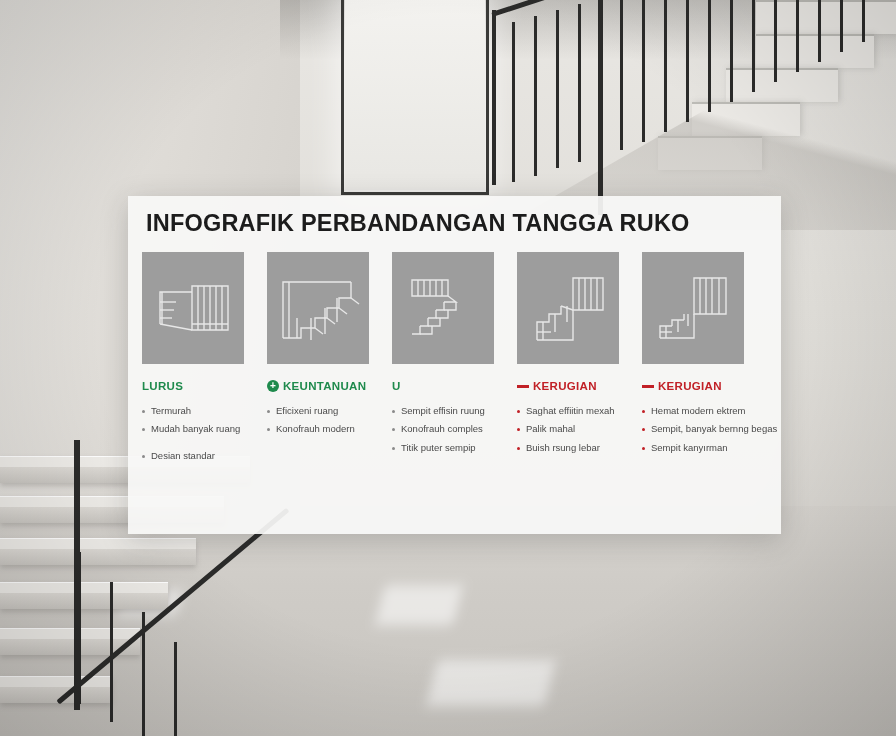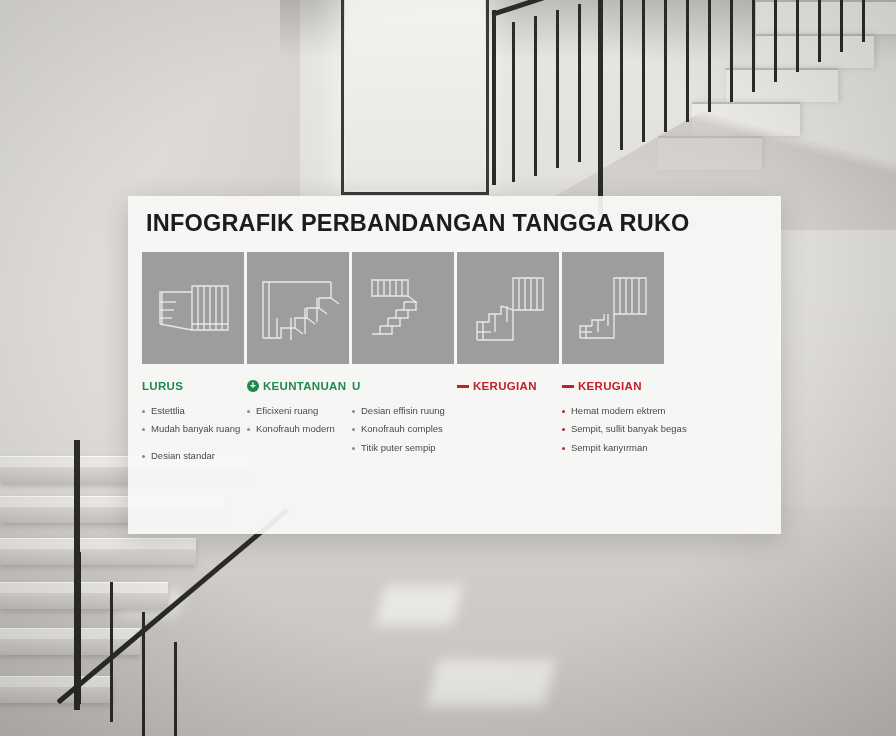--- a/index.html
+++ b/index.html
@@ -157,21 +157,21 @@
     color: #1c1c1c;
     white-space: nowrap;
   }
 
   .columns {
     position: absolute;
     left: 14px;
     top: 56px;
     width: 625px;
     display: flex;
-    gap: 3px;
+    gap: 23px;
   }
 
   .col {
     width: 102px;
     flex: 0 0 102px;
   }
 
   .thumb {
     width: 102px;
     height: 112px;
@@ -347,21 +347,21 @@
               <path d="M80 34 L80 78"></path>
               <path d="M50 72 L86 72"></path>
               <path d="M18 72 L50 78"></path>
             </g>
           </svg>
         </div>
         <div class="col-head head-green">
           <span class="label">LURUS</span>
         </div>
         <ul class="bullets">
-          <li class="blurred">Estettlia</li>
+          <li class="blurred">Termurah</li>
           <li class="blurred">Mudah banyak ruang</li>
           <li class="blurred spacer-gap">Desian standar</li>
         </ul>
       </div>
 
       <div class="col">
         <div class="thumb">
           <svg width="102" height="112" viewBox="0 0 102 112">
             <g stroke="#e7e7e7" stroke-width="1.4" fill="none">
               <path d="M16 86 L16 30 L84 30"></path>
@@ -407,21 +407,21 @@
               <path d="M56 58 L56 66 L44 66"></path>
               <path d="M48 66 L48 74 L36 74"></path>
               <path d="M40 74 L40 82 L28 82"></path>
             </g>
           </svg>
         </div>
         <div class="col-head head-green">
           <span class="label">U</span>
         </div>
         <ul class="bullets">
-          <li class="blurred">Desian effisin ruung</li>
+          <li class="blurred">Sempit effisin ruung</li>
           <li class="blurred">Konofrauh comples</li>
           <li class="blurred">Titik puter sempip</li>
         </ul>
       </div>
 
       <div class="col">
         <div class="thumb">
           <svg width="102" height="112" viewBox="0 0 102 112">
             <g stroke="#e7e7e7" stroke-width="1.4" fill="none">
               <path d="M56 26 L86 26 L86 58 L56 58 Z"></path>
@@ -436,20 +436,25 @@
               <path d="M38 62 L38 80"></path>
               <path d="M50 54 L50 70"></path>
               <path d="M44 54 L56 58"></path>
             </g>
           </svg>
         </div>
         <div class="col-head head-red">
           <span class="badge-minus"></span>
           <span class="label">KERUGIAN</span>
         </div>
+        <ul class="bullets red">
+          <li class="blurred">Saghat effiitin mexah</li>
+          <li class="blurred">Palik mahal</li>
+          <li class="blurred">Buish rsung lebar</li>
+        </ul>
       </div>
 
       <div class="col">
         <div class="thumb">
           <svg width="102" height="112" viewBox="0 0 102 112">
             <g stroke="#e7e7e7" stroke-width="1.4" fill="none">
               <path d="M52 26 L84 26 L84 62 L52 62 Z"></path>
               <path d="M58 26 L58 62"></path>
               <path d="M64 26 L64 62"></path>
               <path d="M70 26 L70 62"></path>
@@ -464,21 +469,21 @@
               <path d="M46 62 L46 74"></path>
             </g>
           </svg>
         </div>
         <div class="col-head head-red">
           <span class="badge-minus"></span>
           <span class="label">KERUGIAN</span>
         </div>
         <ul class="bullets red">
           <li class="blurred">Hemat modern ektrem</li>
-          <li class="blurred">Sempit, sullit banyak begas</li>
+          <li class="blurred">Sempit, banyak bernng begas</li>
           <li class="blurred">Sempit kanyırman</li>
         </ul>
       </div>
 
     </div>
   </div>
 
 </div>
 
 </body></html>

